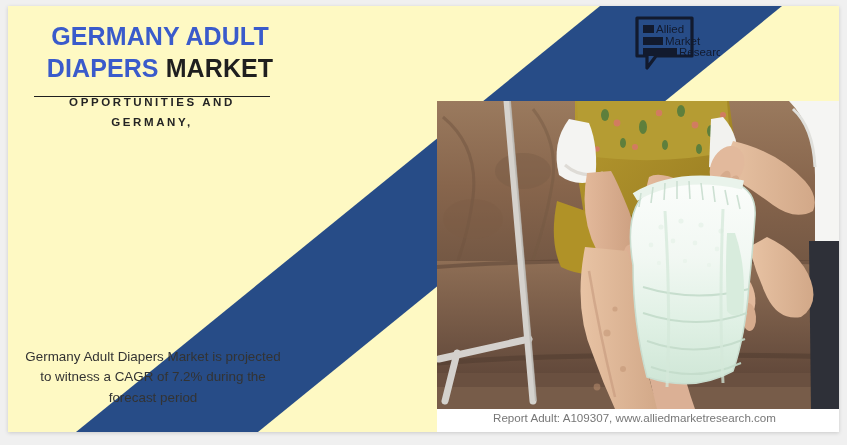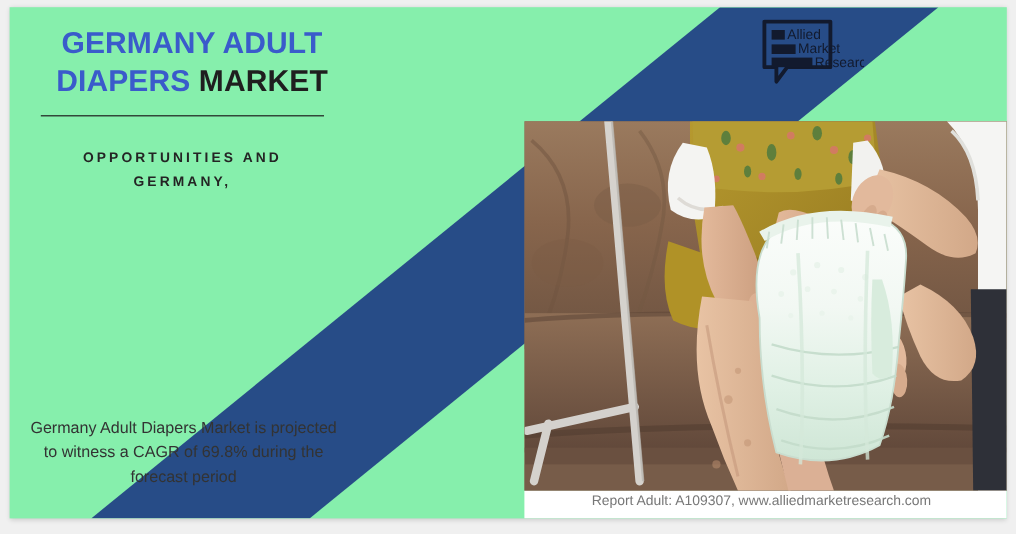--- a/index.html
+++ b/index.html
@@ -13,21 +13,21 @@
     font-family: "Liberation Sans", sans-serif;
     overflow: hidden;
   }
 
   #banner {
     position: absolute;
     left: 8px;
     top: 6px;
     width: 831px;
     height: 426px;
-    background: #86efac;
+    background: #fef9c3;
     box-shadow: 0 1px 4px rgba(0,0,0,0.16);
     overflow: hidden;
   }
 
   
   #blue-band {
     position: absolute;
     left: 0;
     top: 0;
     width: 831px;
@@ -65,21 +65,21 @@
     left: 26px;
     top: 90px;
     width: 236px;
     height: 1px;
     background: #1f1f1f;
   }
 
   #subtitle {
     position: absolute;
     left: 18px;
-    top: 116px;
+    top: 86px;
     width: 252px;
     text-align: center;
     font-size: 11.5px;
     font-weight: bold;
     color: #242424;
     letter-spacing: 2.6px;
     line-height: 1.75;
   }
 
   #tagline {
@@ -150,21 +150,21 @@
       <span>GERMANY ADULT DIAPERS</span><span class="market-word">&nbsp;<span>MARKET</span></span>
     </div>
 
     <div id="title-rule"></div>
 
     <div id="subtitle">
       <div>OPPORTUNITIES AND</div>
       <div>GERMANY,</div>
     </div>
 
-    <div id="tagline">Germany Adult Diapers Market is projected to witness a CAGR of 69.8% during the forecast period</div>
+    <div id="tagline">Germany Adult Diapers Market is projected to witness a CAGR of 7.2% during the forecast period</div>
   </div>
 
   <div id="photo">
     <svg width="402" height="308" viewBox="0 0 402 308">
       <defs>
         <linearGradient id="couchG" x1="0" y1="0" x2="0" y2="1">
           <stop offset="0%" stop-color="#9a7a5e"></stop>
           <stop offset="45%" stop-color="#87654c"></stop>
           <stop offset="100%" stop-color="#6d5341"></stop>
         </linearGradient>

